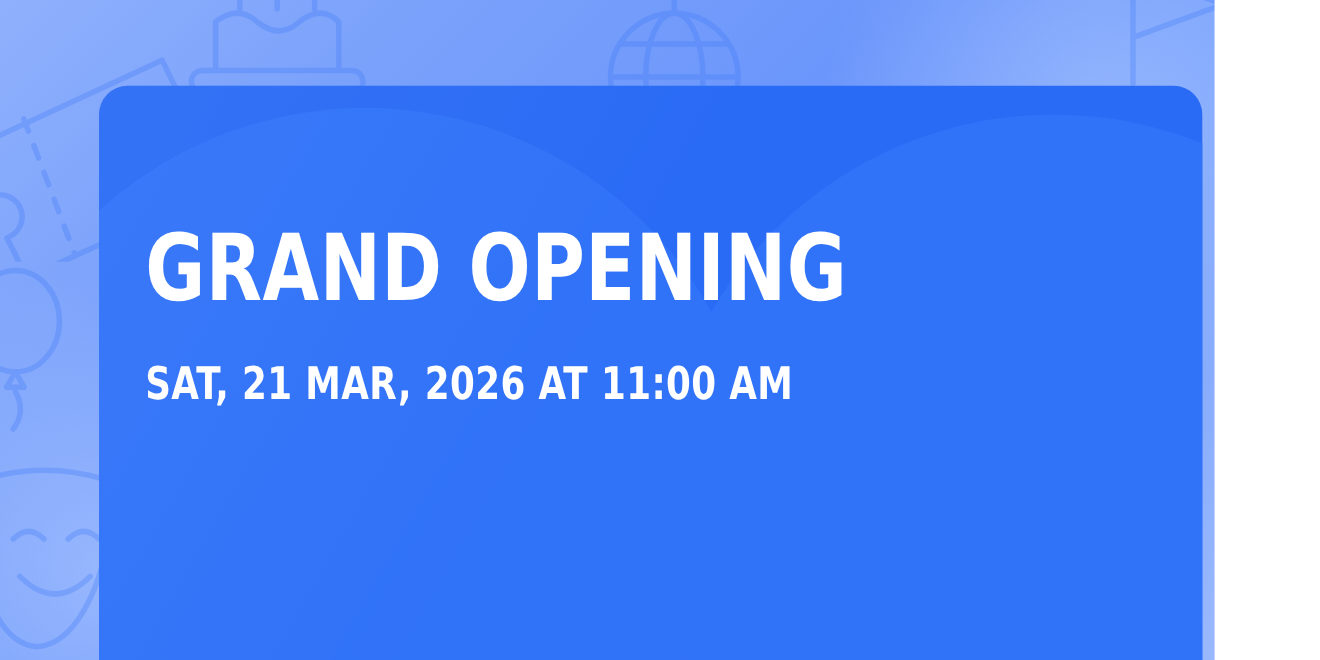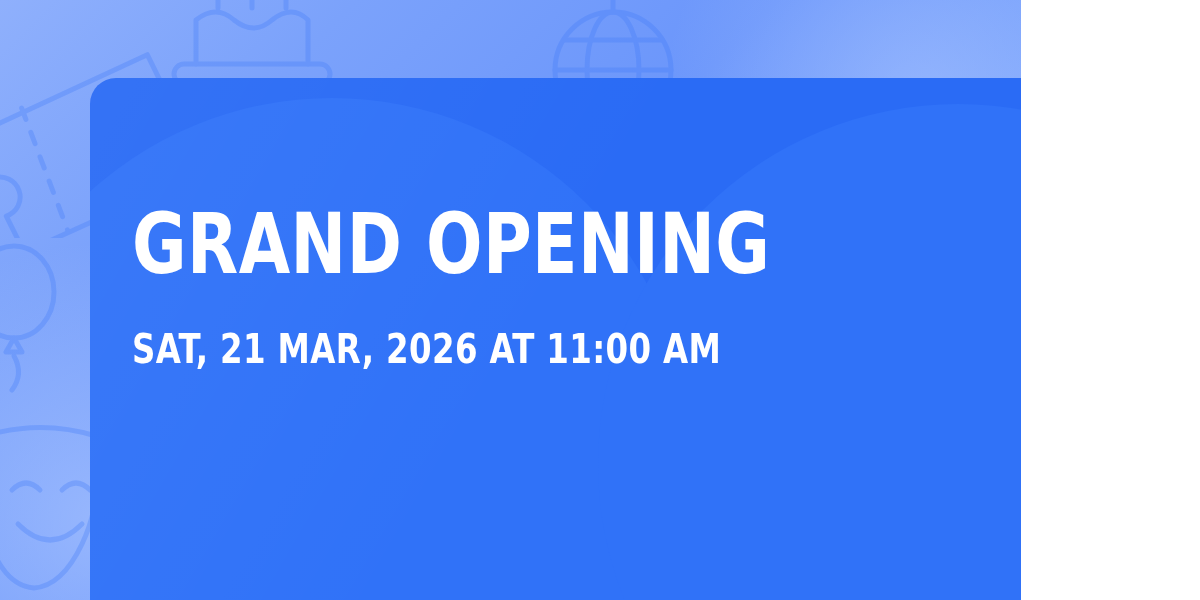--- a/index.html
+++ b/index.html
@@ -6,21 +6,21 @@
   * { margin:0; padding:0; box-sizing:border-box; }
 
   html, body {
     width:1200px; height:600px;
     overflow:hidden;
     font-family:"Liberation Sans", sans-serif;
   }
 
   #banner {
     position:relative;
-    width:1021px;
+    width:1104px;
     height:600px;
     overflow:hidden;
     background:#7ea4fc;
   }
 
   
   .bg-gradient {
     position:absolute; inset:0;
     background:
       linear-gradient(135deg,

